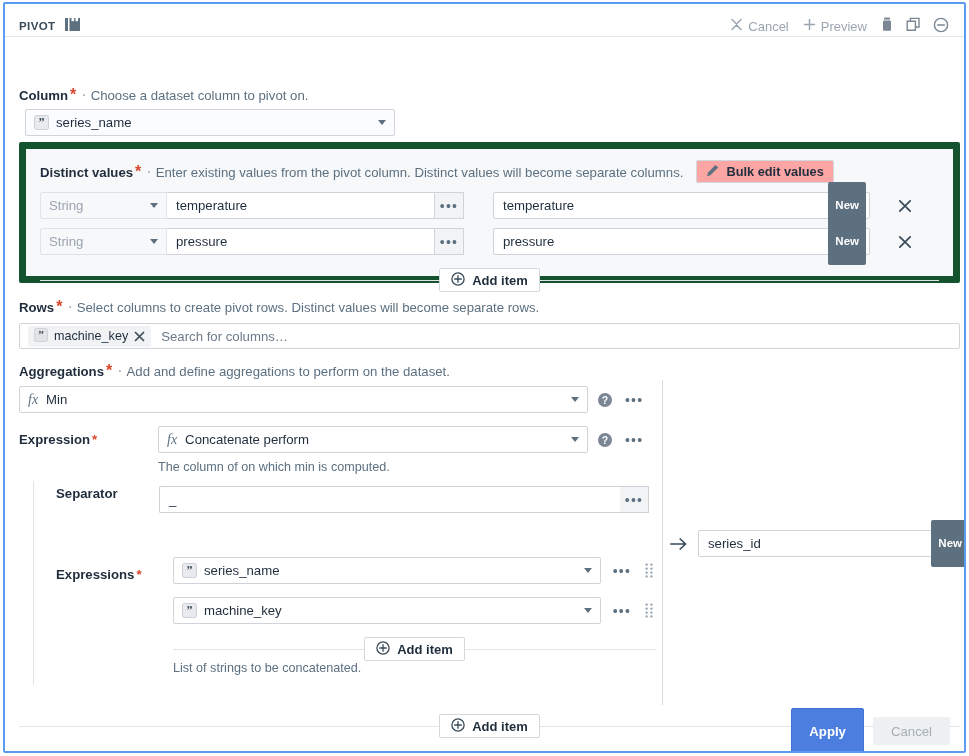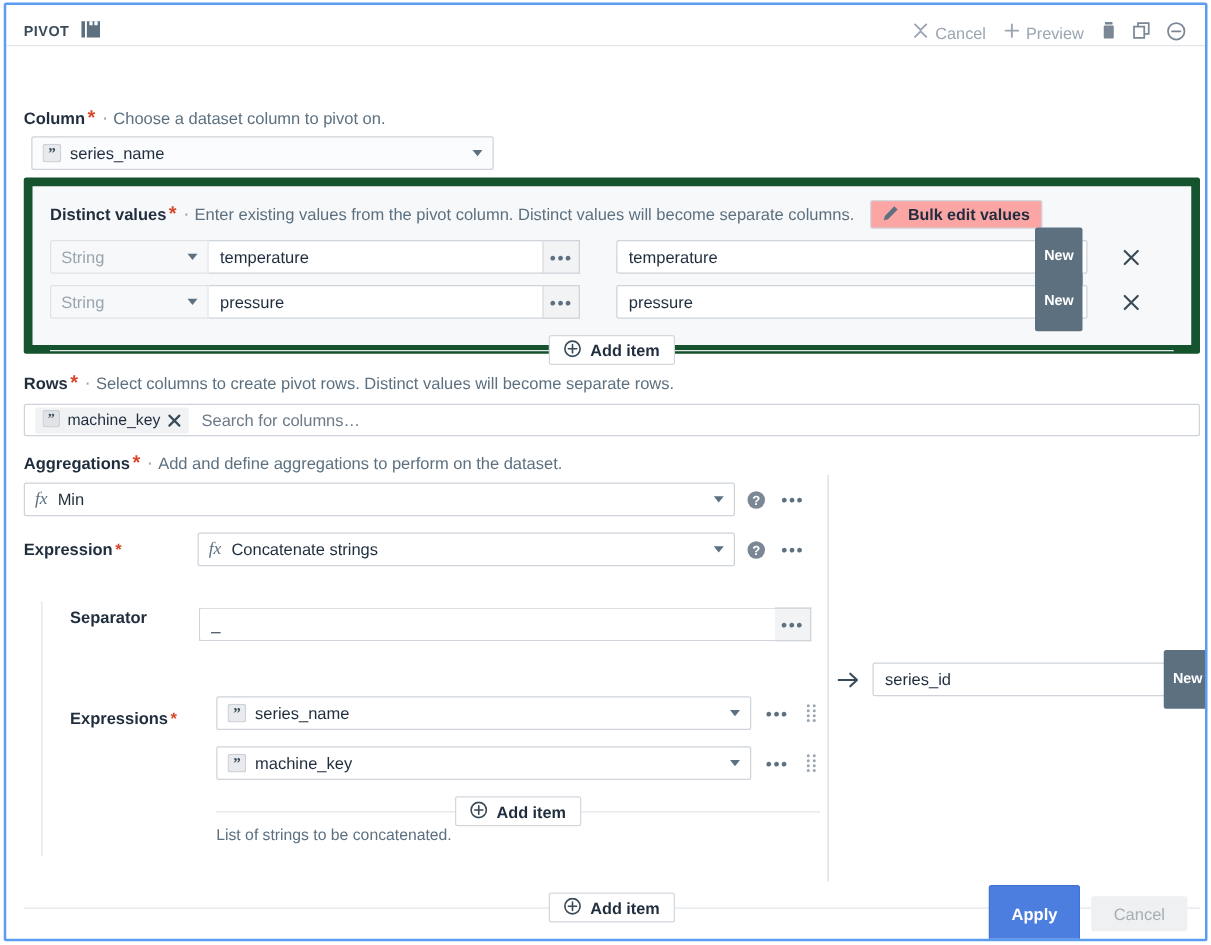--- a/index.html
+++ b/index.html
@@ -570,31 +570,32 @@
         </span>
         <span class="dots row-dots">•••</span>
       </div>
 
       <div class="expr-row">
         <div class="lbl">
           <span>Expression</span><span class="req">*</span>
         </div>
         <div class="control white">
           <span class="fxicon">fx</span>
-          <span>Concatenate strings</span>
+          <span>Concatenate perform</span>
           <span class="caret"></span>
         </div>
         <span class="help-icon">
           <svg width="16" height="16" viewBox="0 0 16 16">
             <circle cx="8" cy="8" r="7" fill="#7b8794"></circle>
             <text x="8" y="12" font-family="Liberation Sans, sans-serif" font-size="10.5" font-weight="700" fill="#ffffff" text-anchor="middle">?</text>
           </svg>
         </span>
         <span class="dots row-dots">•••</span>
       </div>
+      <div class="expr-help">The column of on which min is computed.</div>
 
       <div class="nest">
 
         <div class="sep-row">
           <div class="sep-lbl">Separator</div>
           <div class="sep-input">
             <span>_</span>
           </div>
           <div class="ellipsis-btn">
             <span class="dots">•••</span>

